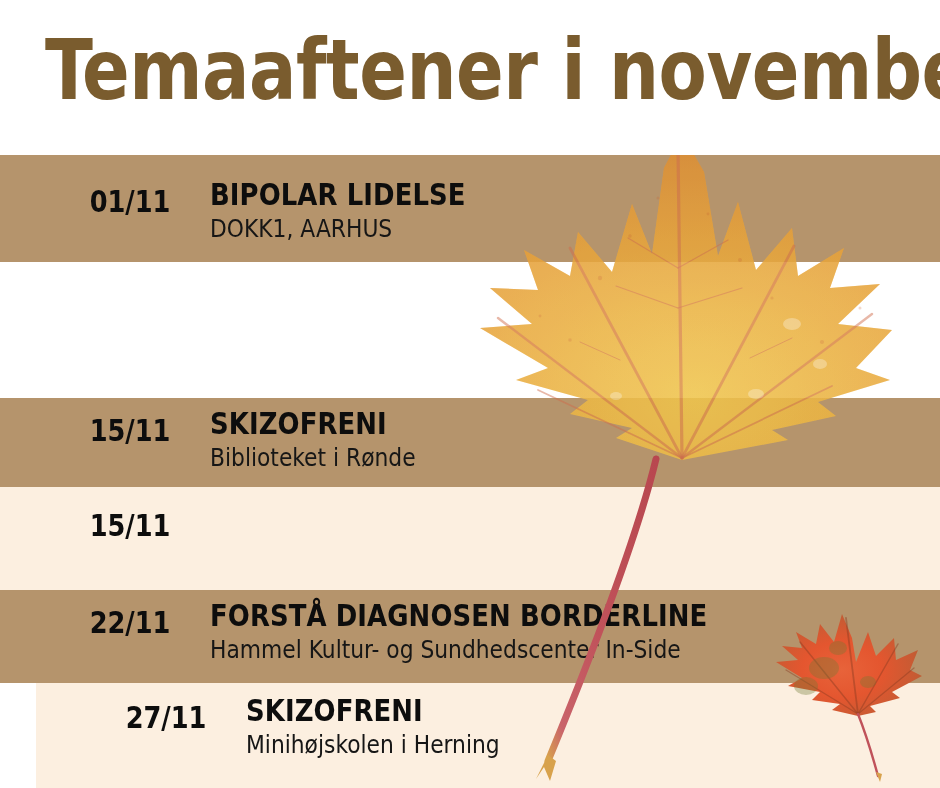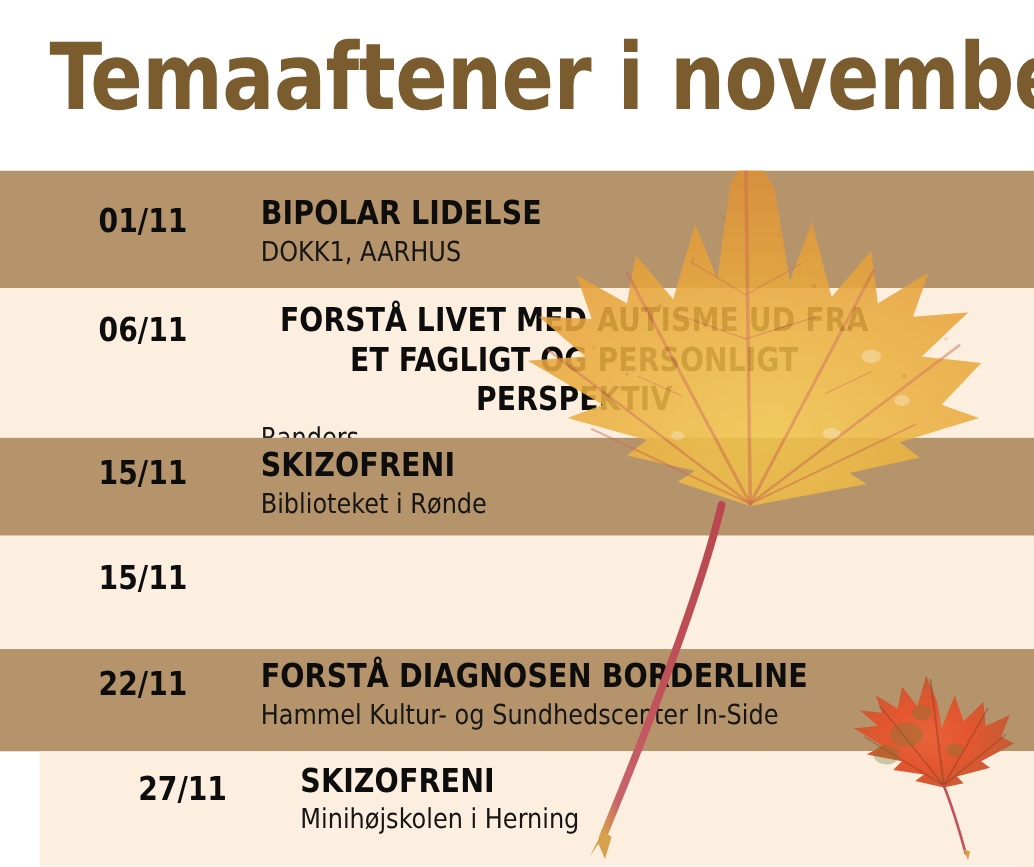--- a/index.html
+++ b/index.html
@@ -62,21 +62,21 @@
     font-weight:700;
     font-size:30px;
     line-height:34px;
     color:#0d0d0d;
     letter-spacing:0px;
     transform:scaleX(0.95);
     transform-origin:center center;
   }
   .texts{
     position:absolute;
-    left:237px;
+    left:210px;
     width:700px;
   }
   .ev-title{
     font-family:"Liberation Sans Narrow","DejaVu Sans Condensed","Liberation Sans",sans-serif;
     font-weight:700;
     font-size:30px;
     line-height:36px;
     color:#0d0d0d;
     letter-spacing:0.1px;
     white-space:nowrap;
@@ -129,29 +129,20 @@
 
 <div id="poster">
 
   <div id="rows">
       <div class="band dark" style="top: 0px; height: 107px;">
         <div class="row-inner">
           <div class="date" style="top: 30px;">01/11</div>
           <div class="texts" style="top: 22px;">
             <div class="ev-title">BIPOLAR LIDELSE</div>
             <div class="ev-loc">DOKK1, AARHUS</div>
-          </div>
-        </div>
-      </div>
-      <div class="band light" style="top: 107px; height: 136px;">
-        <div class="row-inner">
-          <div class="date" style="top: 22px;">06/11</div>
-          <div class="texts" style="top: 12px;">
-            <div class="ev-title two-line">FORSTÅ LIVET MED AUTISME UD FRA ET FAGLIGT OG PERSONLIGT PERSPEKTIV</div>
-            <div class="ev-loc">Randers</div>
           </div>
         </div>
       </div>
       <div class="band dark" style="top: 243px; height: 89px;">
         <div class="row-inner">
           <div class="date" style="top: 16px;">15/11</div>
           <div class="texts" style="top: 8px;">
             <div class="ev-title">SKIZOFRENI</div>
             <div class="ev-loc">Biblioteket i Rønde</div>
           </div>

